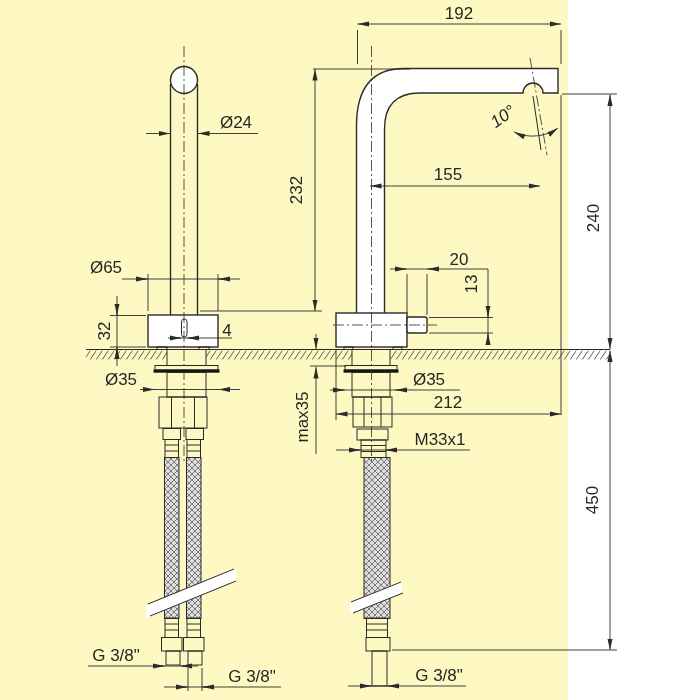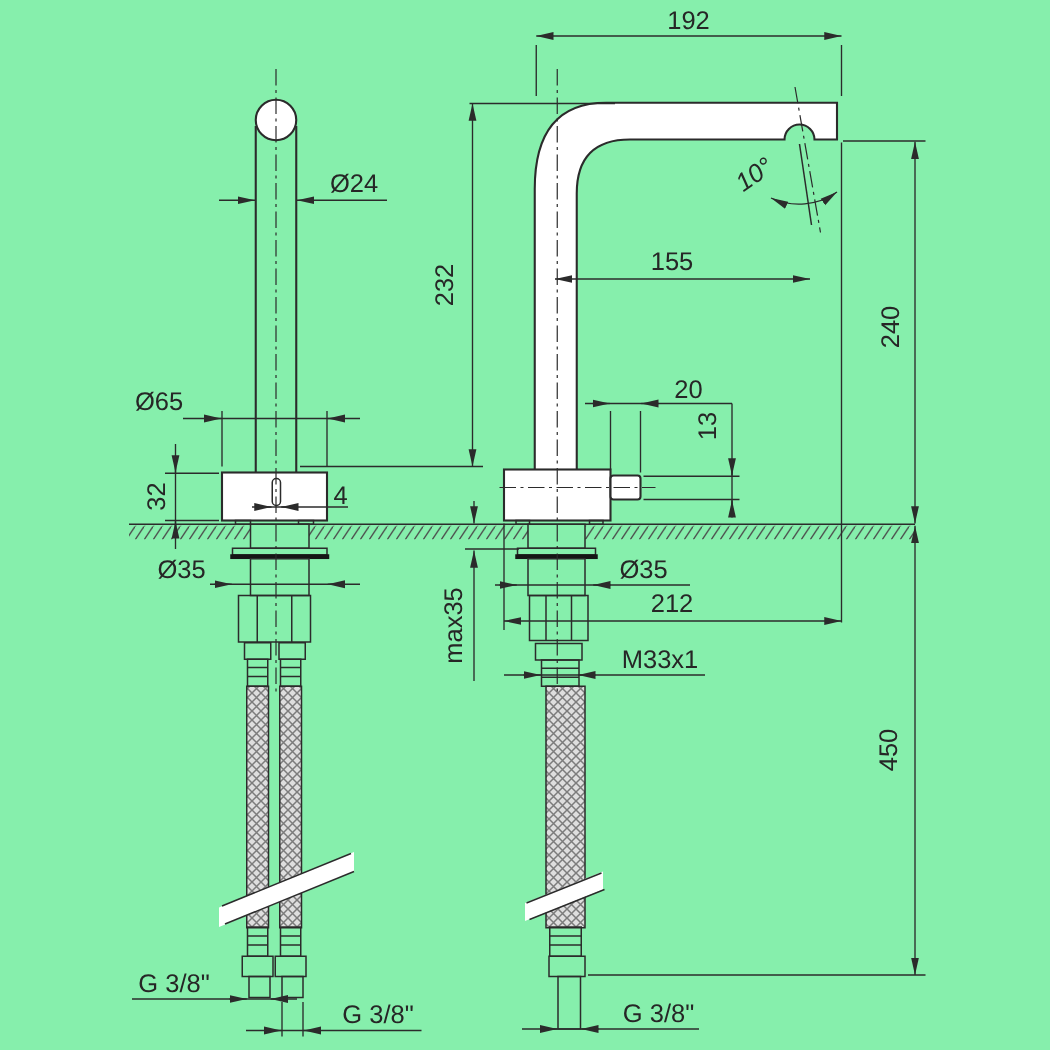--- a/index.html
+++ b/index.html
@@ -1,16 +1,16 @@
 <!DOCTYPE html>
 <html><head>
 <meta charset="utf-8">
 <style>
   html,body{margin:0;padding:0;background:#fff;}
-  .page{width:700px;height:700px;background:#86efac;position:relative;}
+  .page{width:568px;height:700px;background:#fef9c3;position:relative;}
   svg{display:block;}
   text{font-family:"Liberation Sans","DejaVu Sans",sans-serif;font-size:17px;fill:#262626;}
   .it{font-style:italic;}
   .o{stroke:#2b2b2b;stroke-width:1.4;fill:none;}
   .ow{stroke:#2b2b2b;stroke-width:1.4;fill:#ffffff;}
   .thin{stroke:#2b2b2b;stroke-width:1;fill:none;}
   .d{stroke:#2b2b2b;stroke-width:0.9;fill:none;}
   .cl{stroke:#2b2b2b;stroke-width:0.8;fill:none;stroke-dasharray:11 3 2 3;}
   .dark{fill:#151515;stroke:none;}
   .braidbox{stroke:#2b2b2b;stroke-width:1;}

